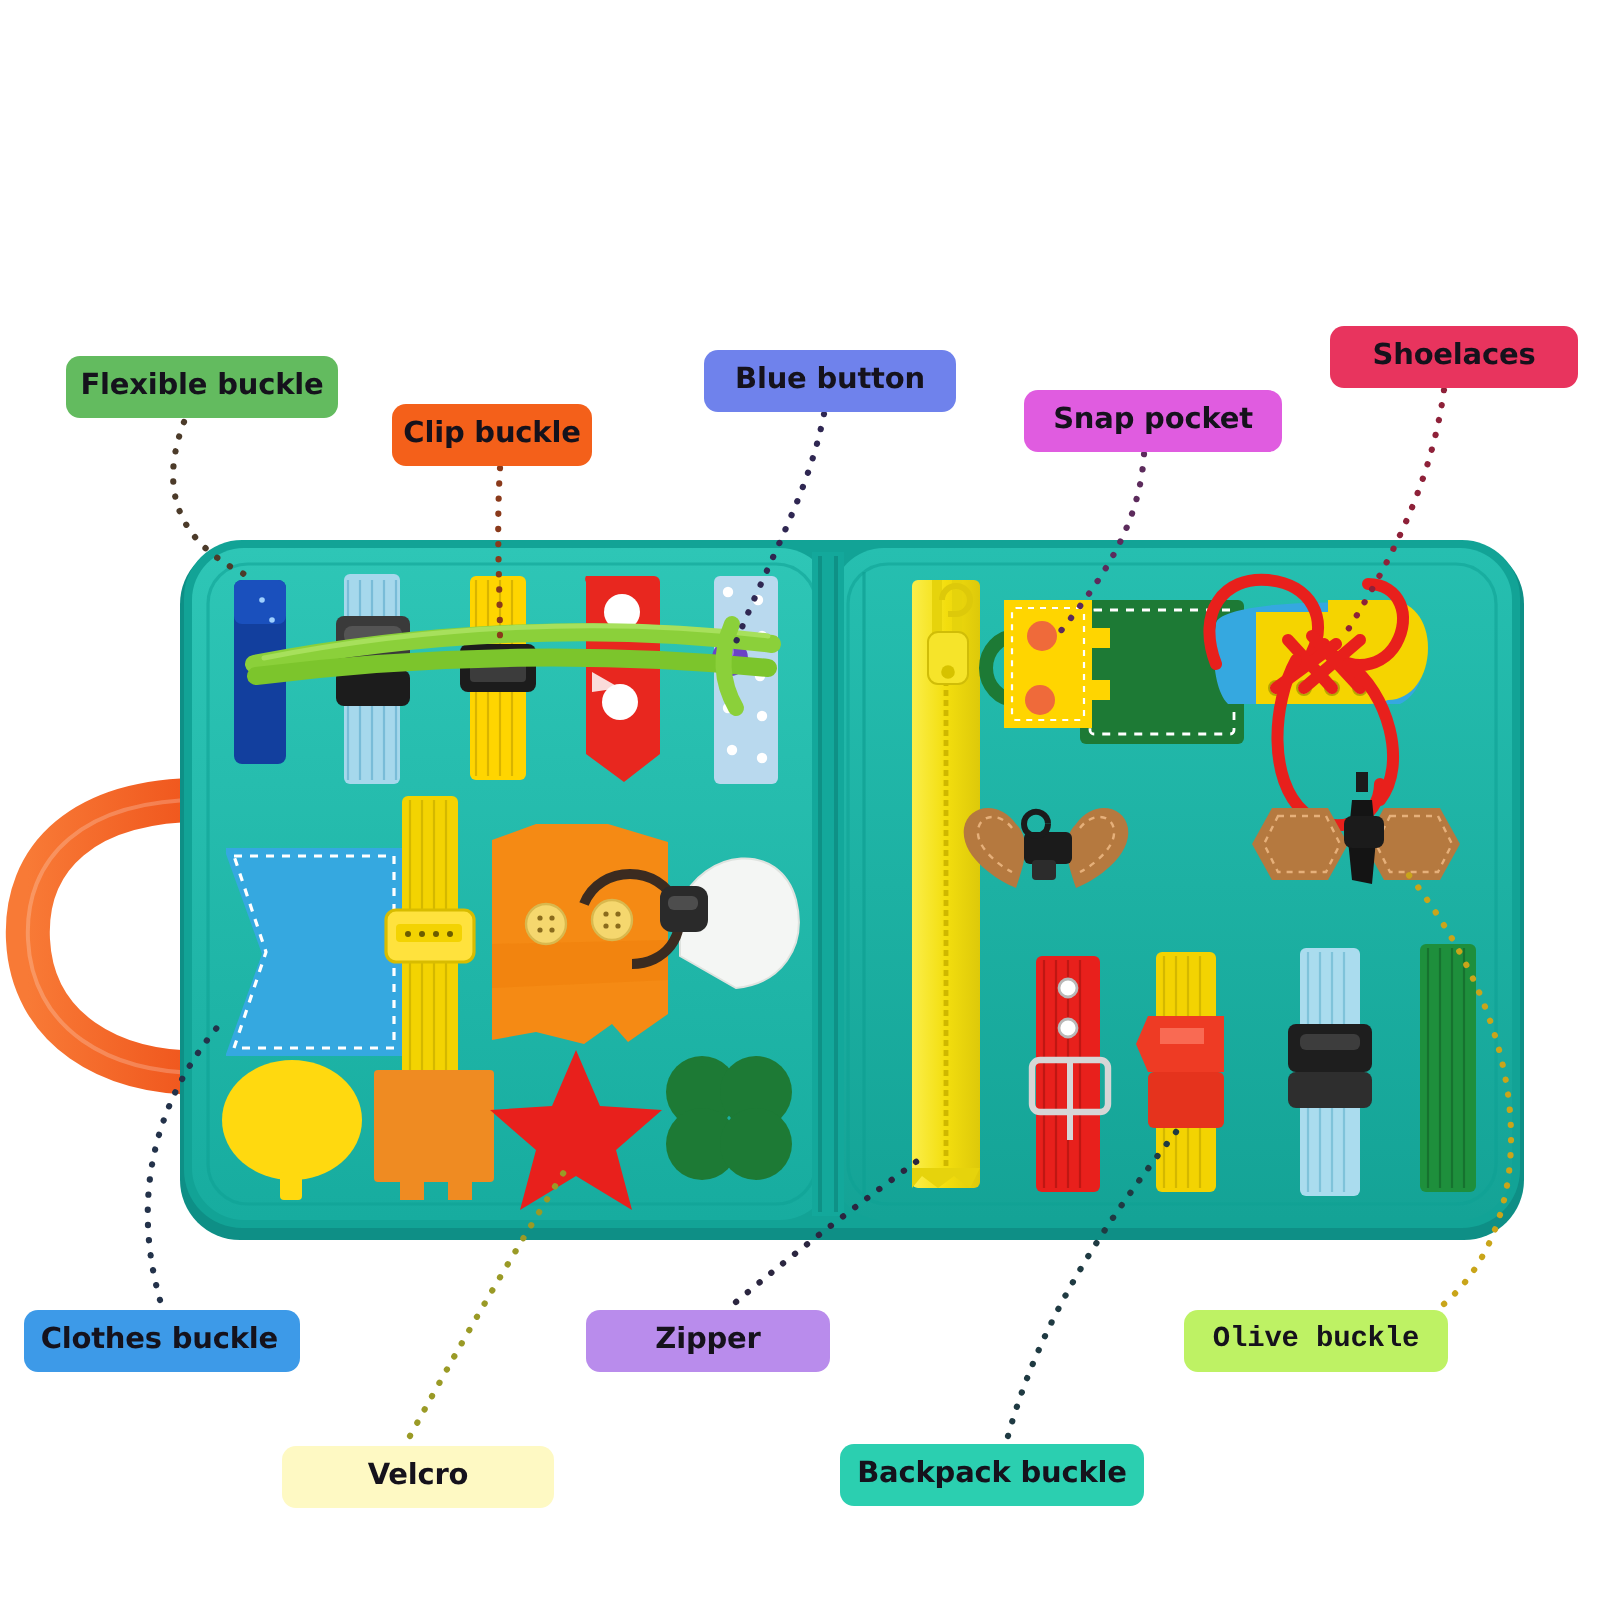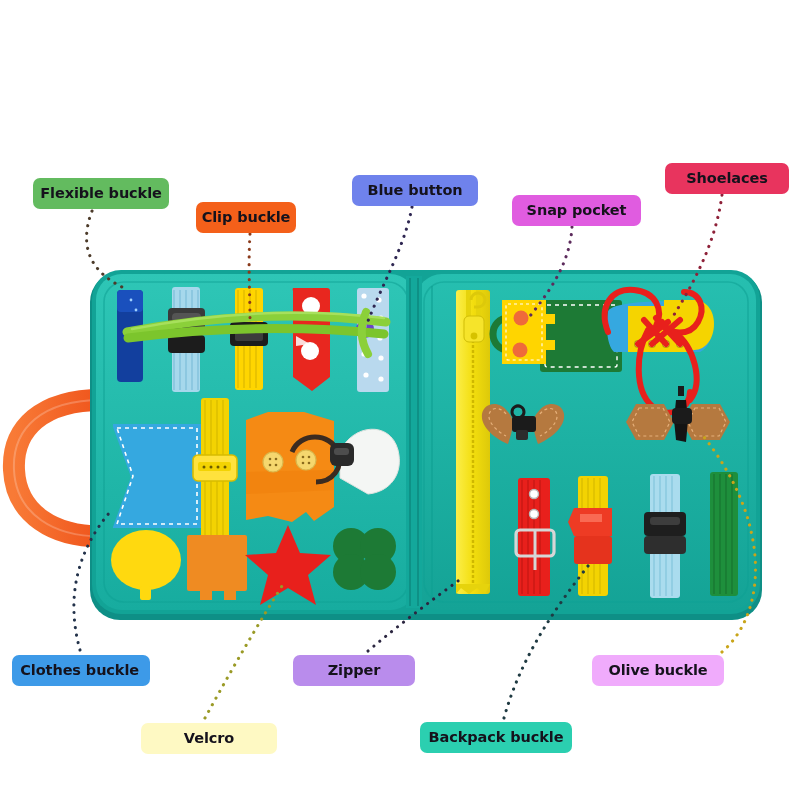--- a/index.html
+++ b/index.html
@@ -390,17 +390,17 @@
     </div>
   <div class="label" id="lb-6" style="left: 141px; top: 723px; width: 136px; background: #fef9c3;">
       <span>Velcro</span>
     </div>
   <div class="label" id="lb-7" style="left: 293px; top: 655px; width: 122px; background: rgb(185, 140, 236);">
       <span>Zipper</span>
     </div>
   <div class="label" id="lb-8" style="left: 420px; top: 722px; width: 152px; background: rgb(43, 207, 176);">
       <span>Backpack buckle</span>
     </div>
-  <div class="label" id="lb-9" style="left: 592px; top: 655px; width: 132px; background: #f0abfc;">
+  <div class="label" id="lb-9" style="left: 592px; top: 655px; width: 132px; background: #bef264; font-family: Liberation Mono, monospace;">
       <span>Olive buckle</span>
     </div>
 
 </div>
 
 </body></html>

